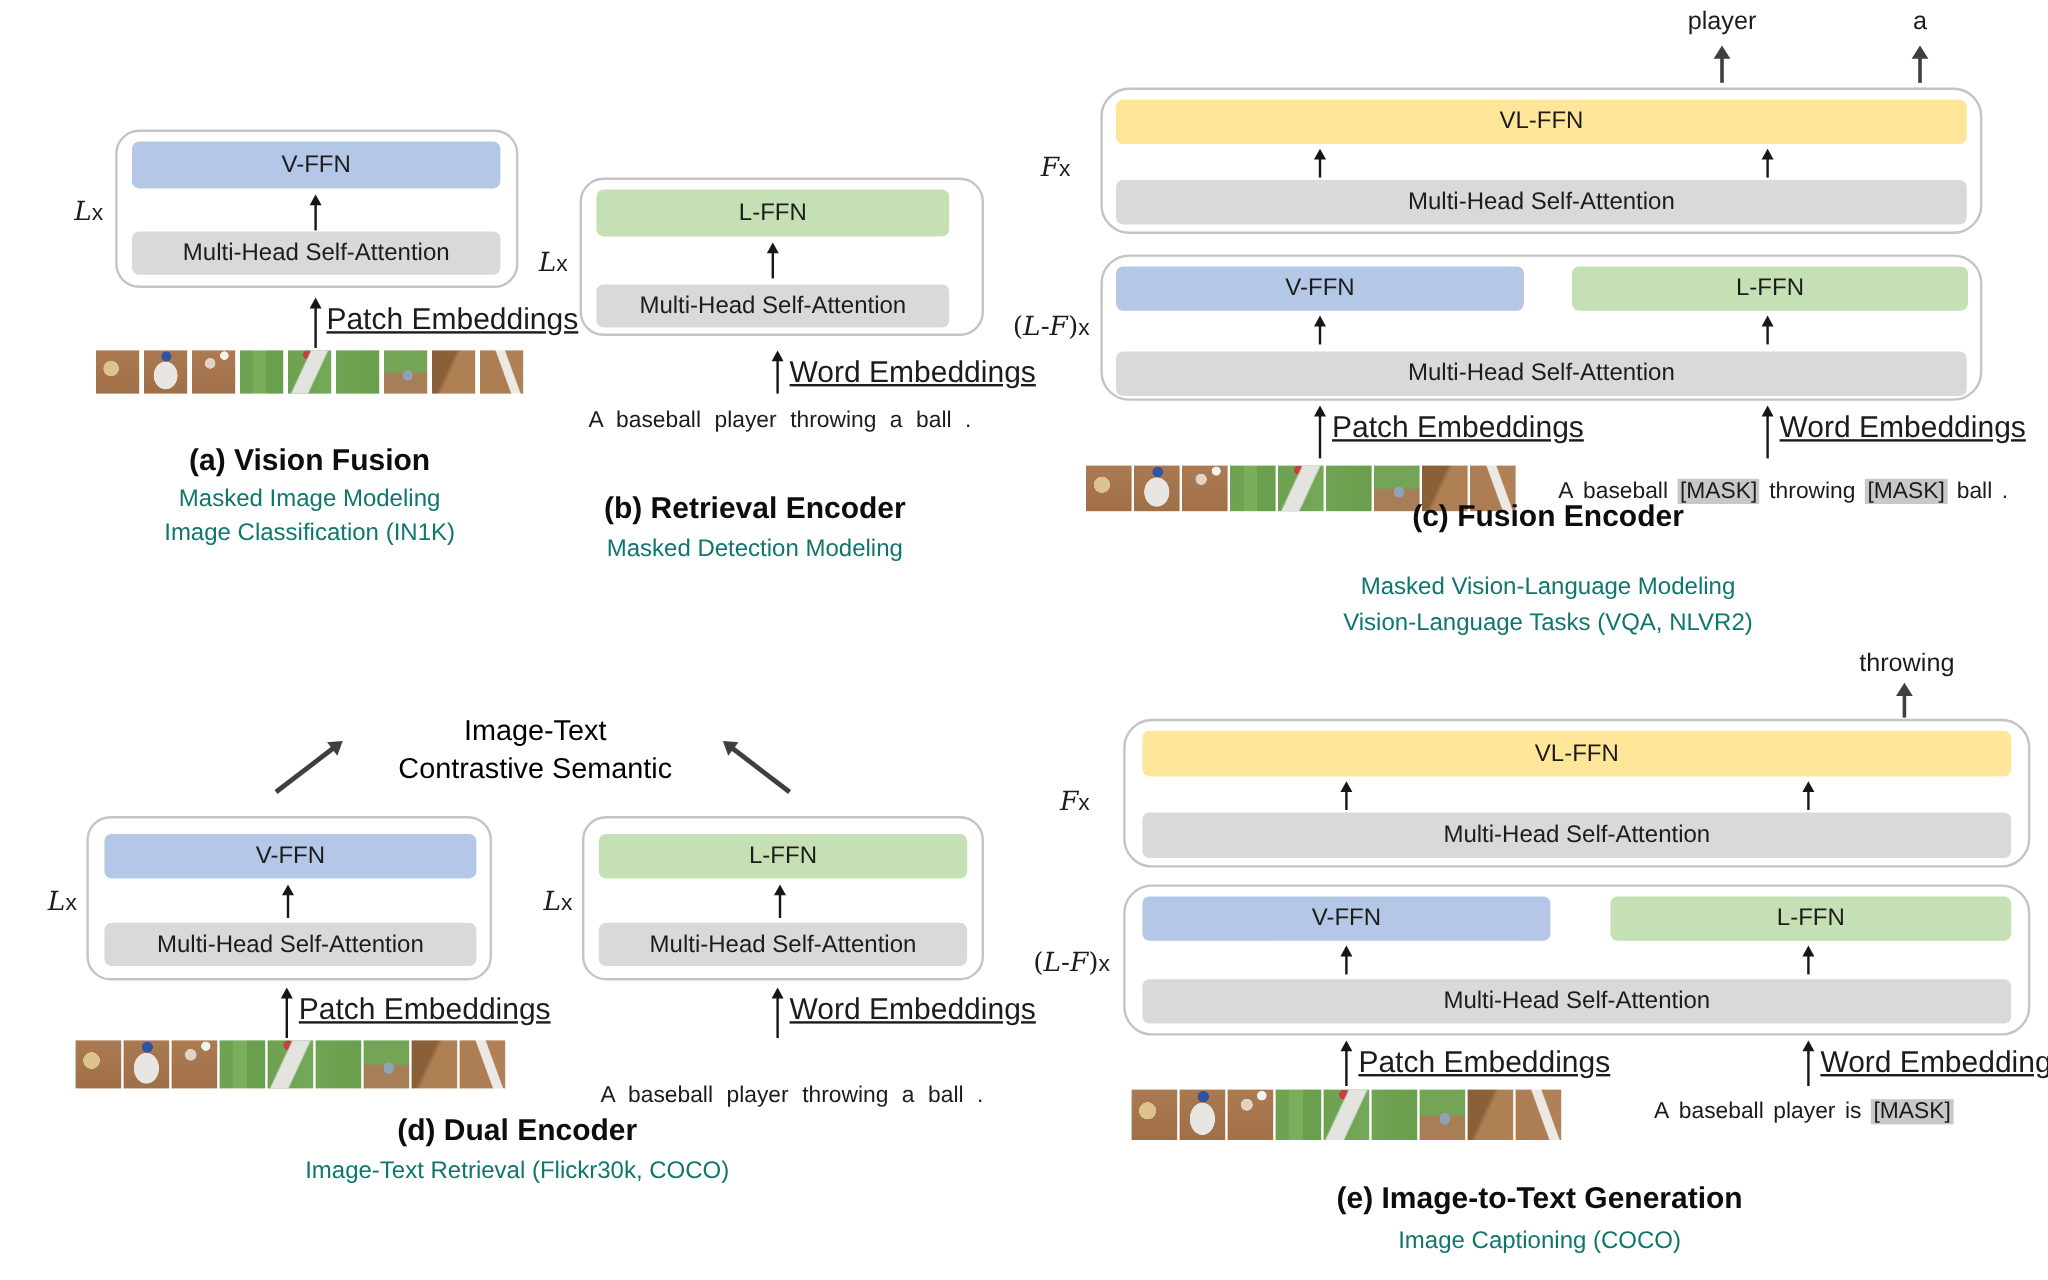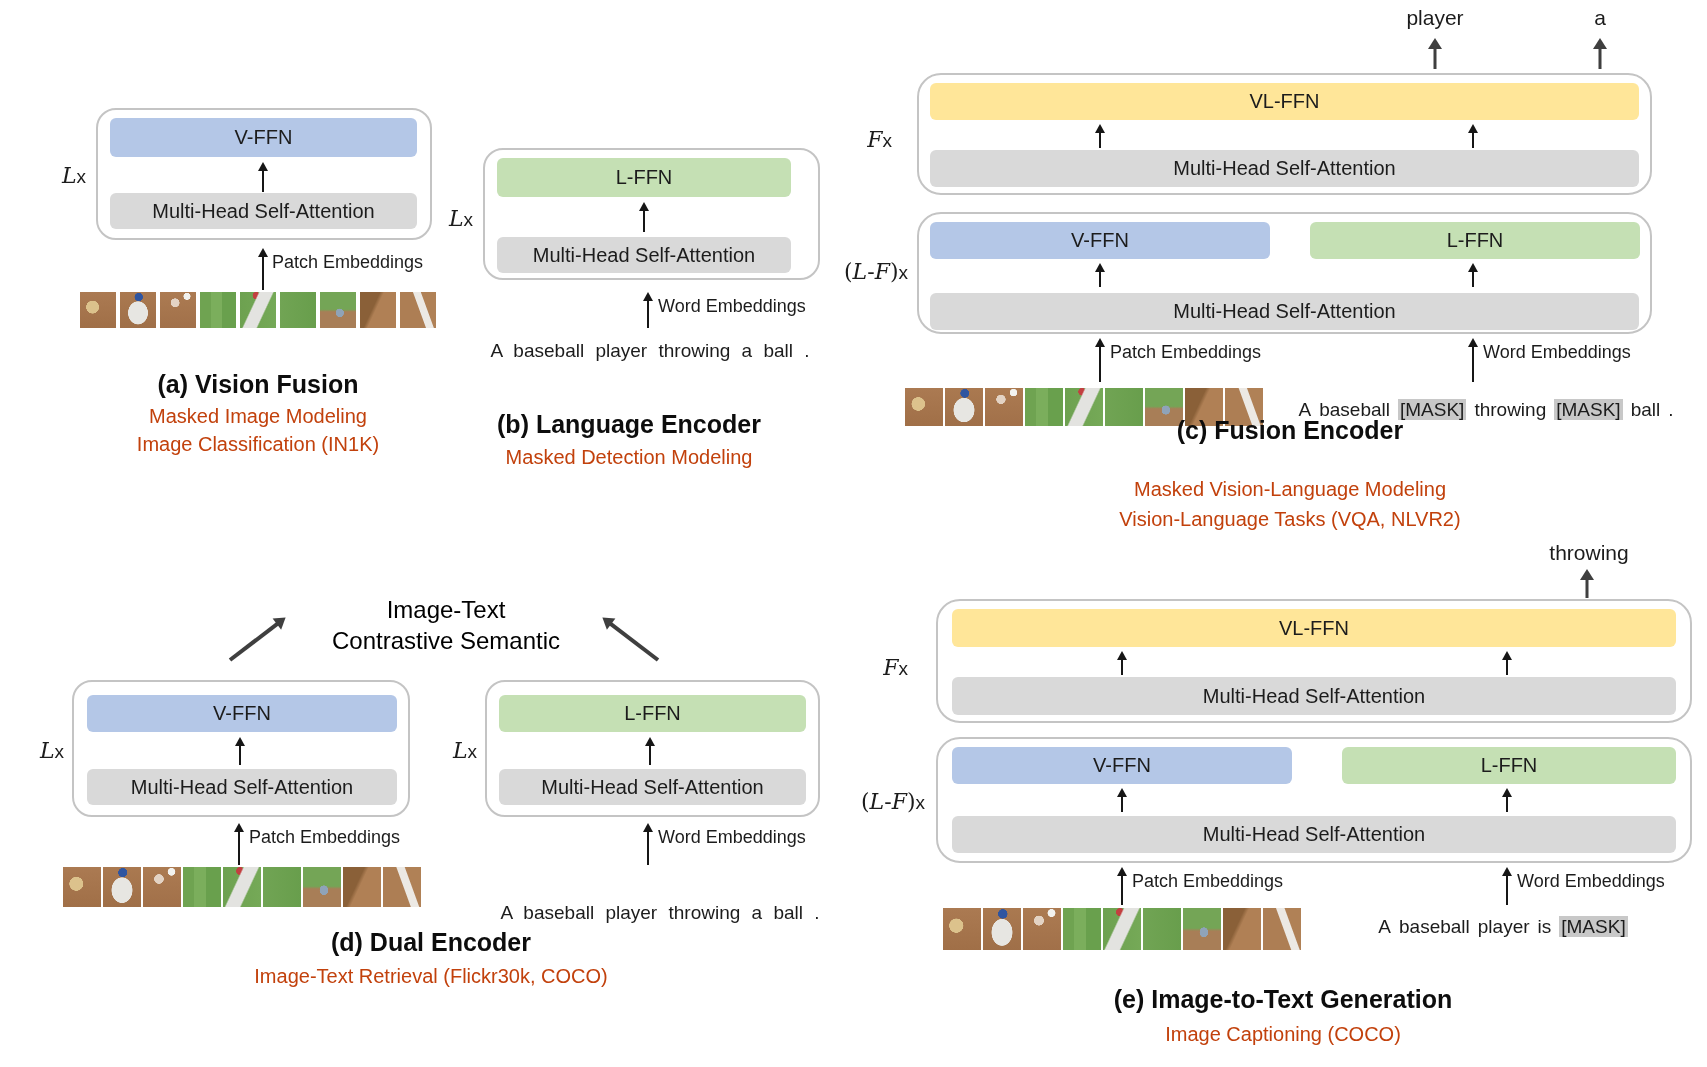--- a/index.html
+++ b/index.html
@@ -20,24 +20,24 @@
   .arrow-up::after{content:"";position:absolute;top:7px;bottom:0;left:50%;transform:translateX(-50%);
       width:2px;background:#161616;}
   .arrow-up.big{width:16px;}
   .arrow-up.big::before{border-left:7px solid transparent;border-right:7px solid transparent;
       border-bottom:11px solid #3f3f3f;}
   .arrow-up.big::after{width:3px;background:#3f3f3f;top:8px;}
   
   .arrow-diag{height:4px;background:#3f3f3f;transform-origin:left center;}
   .arrow-diag::after{content:"";position:absolute;right:-10px;top:50%;transform:translateY(-50%);
       border-top:7px solid transparent;border-bottom:7px solid transparent;border-left:11px solid #3f3f3f;}
-  .emb-label{font-size:18px;white-space:nowrap;}
+  .emb-label{font-size:25px;white-space:nowrap;text-decoration:underline;}
   .out-word{font-size:21px;text-align:center;white-space:nowrap;}
   .caption{font-size:25px;font-weight:bold;text-align:center;color:#0d0d0d;white-space:nowrap;}
-  .tasks{font-size:20px;text-align:center;line-height:28px;color:#c2410c;}
+  .tasks{font-size:20px;text-align:center;line-height:28px;color:#0f766e;}
   .tasks.wide{line-height:30px;}
   .sentence{font-size:19px;text-align:center;white-space:nowrap;word-spacing:6px;}
   .sentence .tok{margin:0 4px;}
   .sentence .tok.mask{background:#c8c8c8;padding:0 2px;}
   .objective{font-size:24px;text-align:center;line-height:31px;color:#000000;}
   .mult{font-size:22px;text-align:right;white-space:nowrap;}
   .mult .var{font-family:"DejaVu Serif",serif;font-style:italic;}
   .mult .pr{font-family:"DejaVu Serif",serif;}
   .mult .x{font-size:19px;}
   .patches{display:flex;gap:2px;}
@@ -106,21 +106,21 @@
       <span class="var">L</span><span class="x">x</span>
     </div>
     <div class="arrow-up abs" style="left:642px;top:292px;height:36px"></div>
     <div class="emb-label abs" style="left:658px;top:296px">
       <span>Word Embeddings</span>
     </div>
     <div class="sentence abs" style="left:460px;top:340px;width:380px">
       <span>A baseball player throwing a ball .</span>
     </div>
     <div class="caption abs" style="left:429px;top:410px;width:400px">
-      <span>(b) Language Encoder</span>
+      <span>(b) Retrieval Encoder</span>
     </div>
     <div class="tasks abs" style="left:429px;top:443px;width:400px">
         <div>Masked Detection Modeling</div>
       </div>
   </div>
 
   <div>
     <div class="out-word abs" style="left:1355px;top:6px;width:160px">
       <span>player</span>
     </div>

